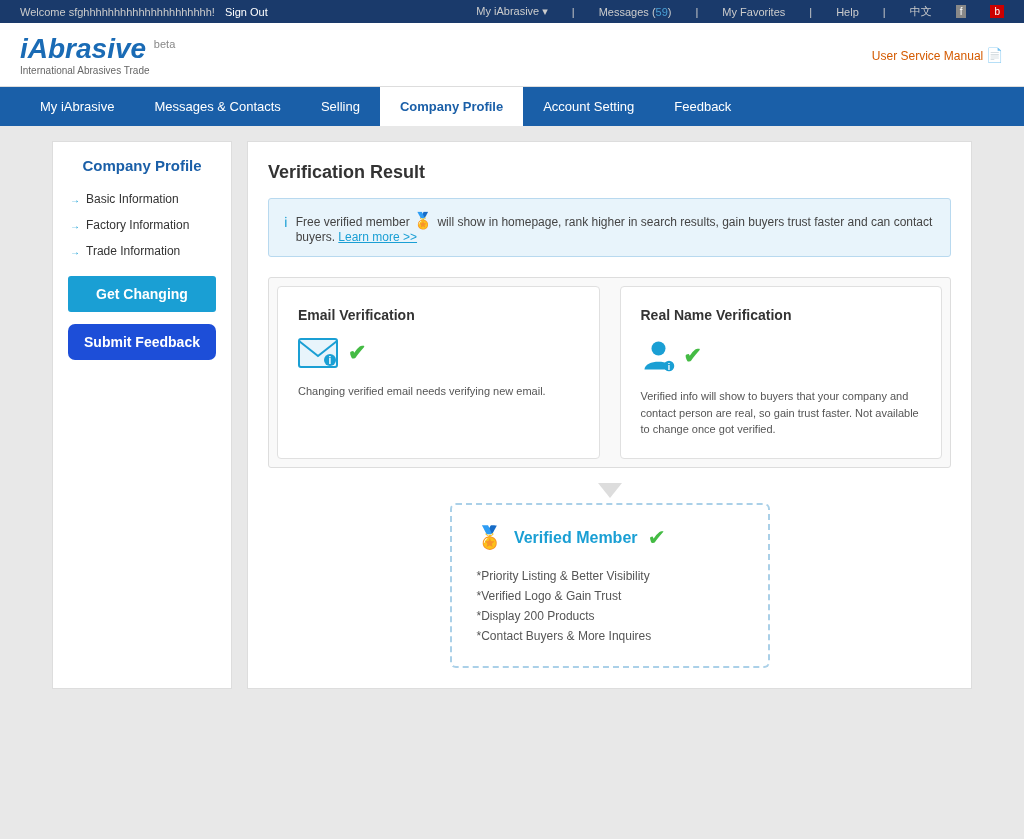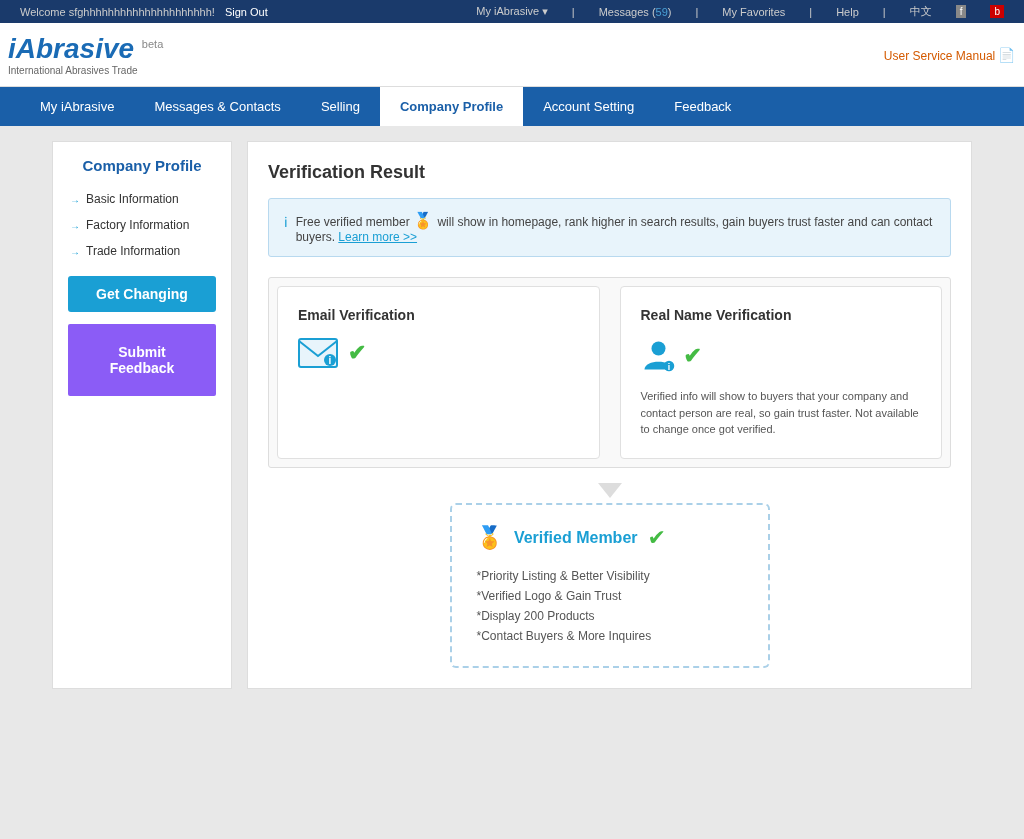--- a/index.html
+++ b/index.html
@@ -16,21 +16,21 @@
       align-items: center;
     }
     .top-bar-left { display: flex; gap: 10px; align-items: center; }
     .top-bar-right { display: flex; gap: 24px; align-items: center; }
     .top-bar .sign-out { color: #fff; cursor: pointer; }
     .messages-count { color: #4a9fd4; }
 
     
     .header {
       background: #fff;
-      padding: 10px 8px;
+      padding: 10px 20px;
       display: flex;
       justify-content: space-between;
       align-items: center;
       border-bottom: 1px solid #ddd;
     }
     .logo-area { display: flex; flex-direction: column; }
     .logo-text {
       font-size: 28px;
       font-weight: bold;
       color: #1a6bb5;
@@ -119,28 +119,28 @@
       font-size: 11px;
       color: #555;
       line-height: 1.5;
       margin-bottom: 12px;
     }
     .sidebar-text .badge-icon { color: #1a9fd4; font-size: 14px; }
 
     .submit-feedback-btn {
       display: block;
       width: 100%;
-      background: #8b5cf6;
+      background: #1d4ed8;
       color: #fff;
       border: none;
-      padding: 20px;
+      padding: 10px;
       font-size: 14px;
       font-weight: bold;
       cursor: pointer;
-      border-radius: 2px;
+      border-radius: 7px;
     }
 
     
     .main-content {
       flex: 1;
       background: #fff;
       border: 1px solid #ddd;
       padding: 20px;
     }
     .page-title {
@@ -349,20 +349,21 @@
         <div class="verif-card-title">Email Verification</div>
         <div class="verif-icons">
           <svg class="email-svg" viewBox="0 0 40 30" fill="none" xmlns="http://www.w3.org/2000/svg">
             <rect x="1" y="1" width="38" height="28" rx="2" fill="#e8f4fb" stroke="#1a9fd4" stroke-width="2"></rect>
             <polyline points="1,3 20,18 39,3" stroke="#1a9fd4" stroke-width="2" fill="none"></polyline>
             <circle cx="32" cy="22" r="6" fill="#1a9fd4"></circle>
             <text x="32" y="26" text-anchor="middle" fill="white" font-size="10" font-weight="bold">i</text>
           </svg>
           <span class="check-green">✔</span>
         </div>
+        <div class="verif-desc">Changing verified email needs verifying new email.</div>
       </div>
 
       <div class="verif-card">
         <div class="verif-card-title">Real Name Verification</div>
         <div class="verif-icons person-icon-wrap">
           <svg class="person-svg" viewBox="0 0 40 40" fill="none" xmlns="http://www.w3.org/2000/svg">
             <circle cx="20" cy="12" r="8" fill="#1a9fd4"></circle>
             <path d="M4 36 C4 24 36 24 36 36" fill="#1a9fd4"></path>
             <circle cx="32" cy="32" r="6" fill="#1a9fd4"></circle>
             <text x="32" y="36" text-anchor="middle" fill="white" font-size="10" font-weight="bold">i</text>

